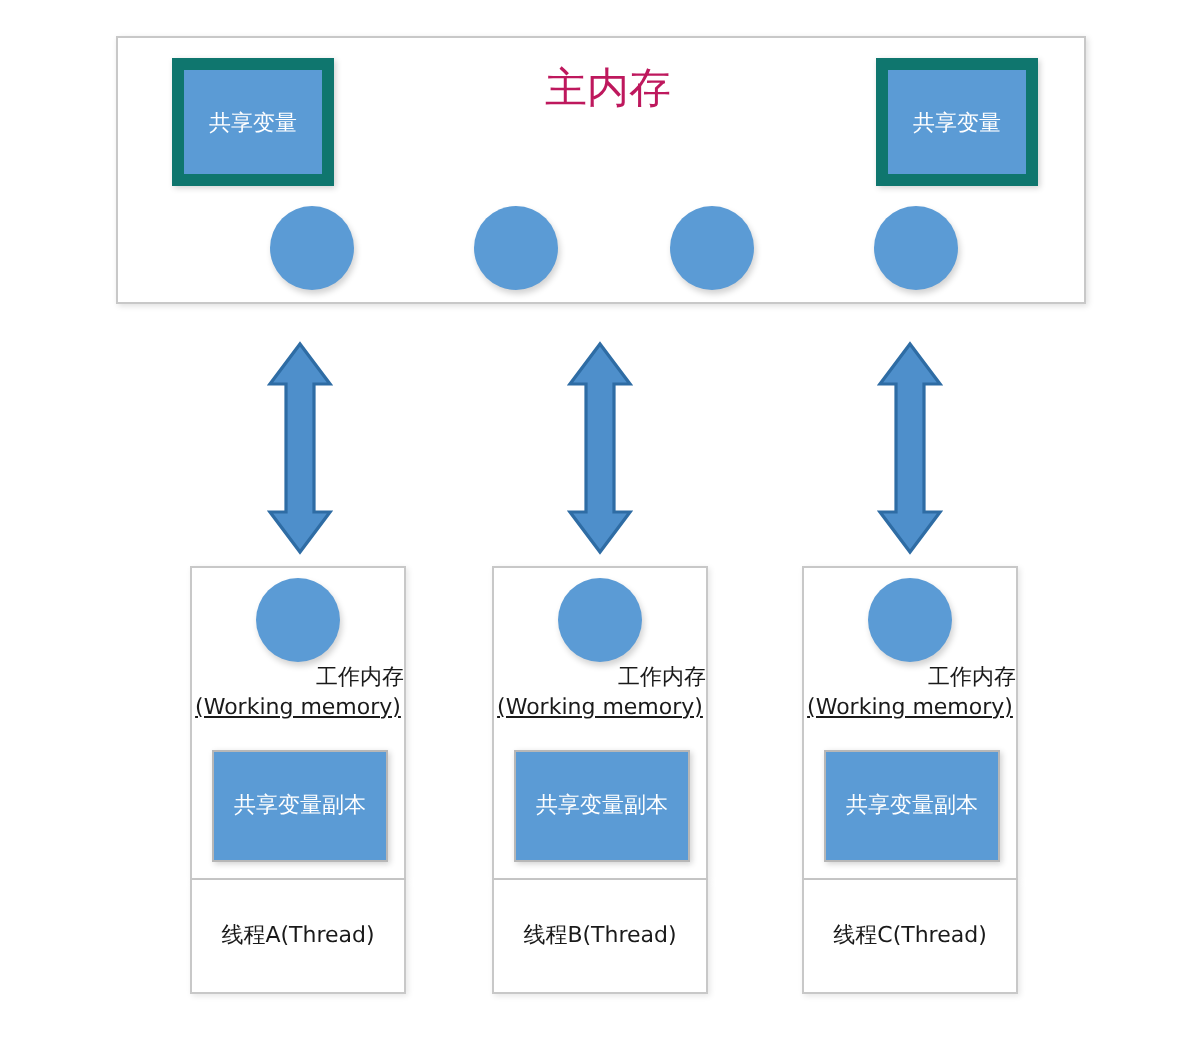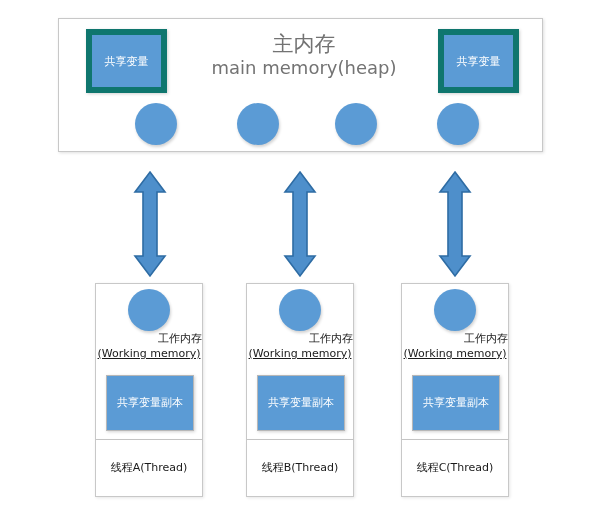--- a/index.html
+++ b/index.html
@@ -30,21 +30,21 @@
     border: 1px solid #c8c8c8;
     box-shadow: 1px 1px 3px rgba(0,0,0,0.13);
     box-sizing: border-box;
   }
   .mm-title {
     position: absolute;
     left: 150px;
     top: 12px;
     width: 190px;
     text-align: center;
-    color: #737373;
+    color: #be185d;
     line-height: 1.25;
   }
   .mm-title .cn {
     font-size: 21px;
     display: block;
   }
   .mm-title .en {
     font-size: 18px;
     display: block;
   }
@@ -158,21 +158,20 @@
 <div id="stage">
 
   <div class="main-memory">
 
     <div class="shared-var-box shared-var-left">
       <span>共享变量</span>
     </div>
 
     <div class="mm-title">
       <span class="cn">主内存</span>
-      <span class="en">main memory(heap)</span>
     </div>
 
     <div class="shared-var-box shared-var-right">
       <span>共享变量</span>
     </div>
 
     <div class="circle mm-circle" style="left:76px;"></div>
     <div class="circle mm-circle" style="left:178px;"></div>
     <div class="circle mm-circle" style="left:276px;"></div>
     <div class="circle mm-circle" style="left:378px;"></div>

